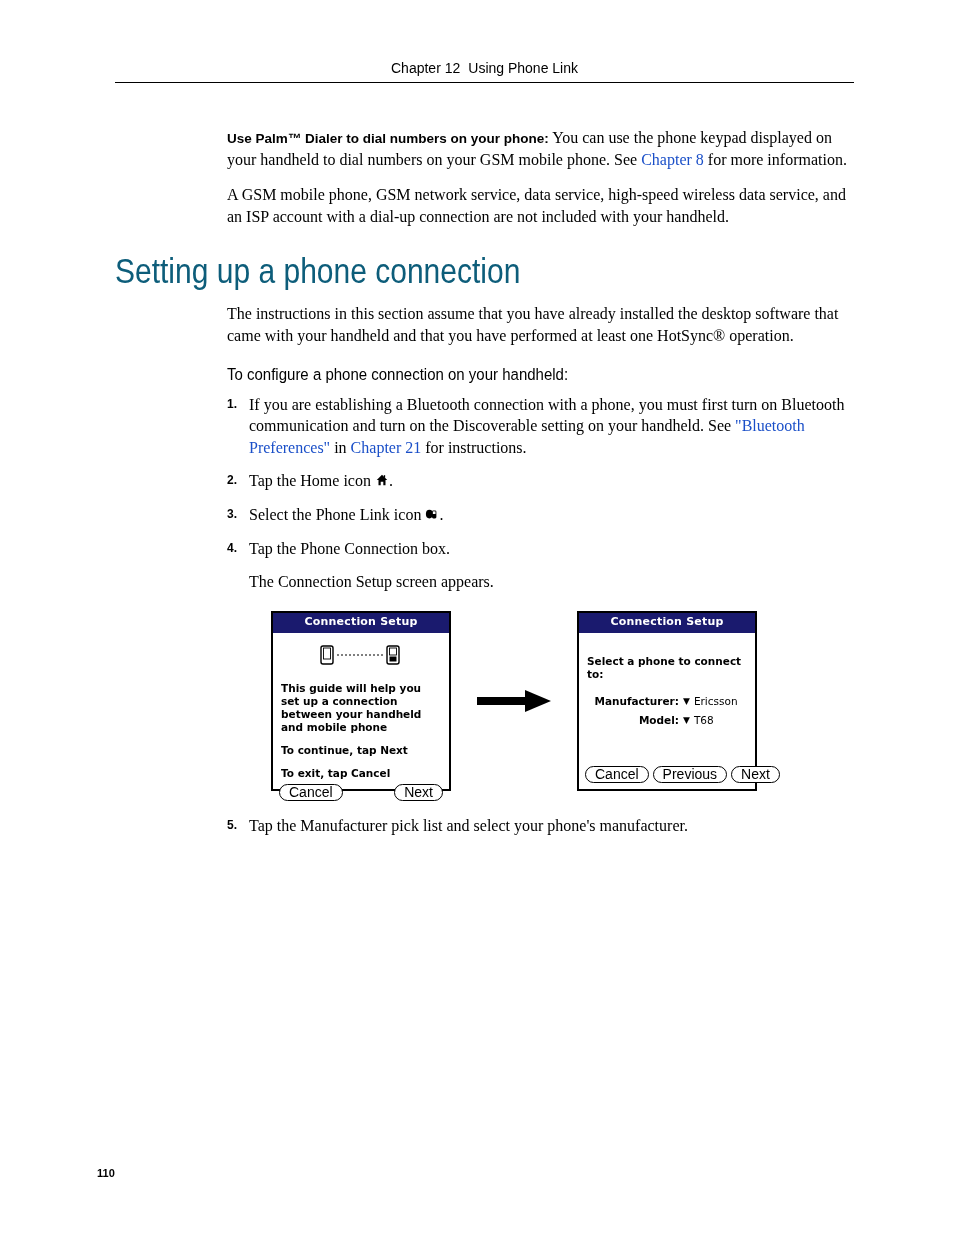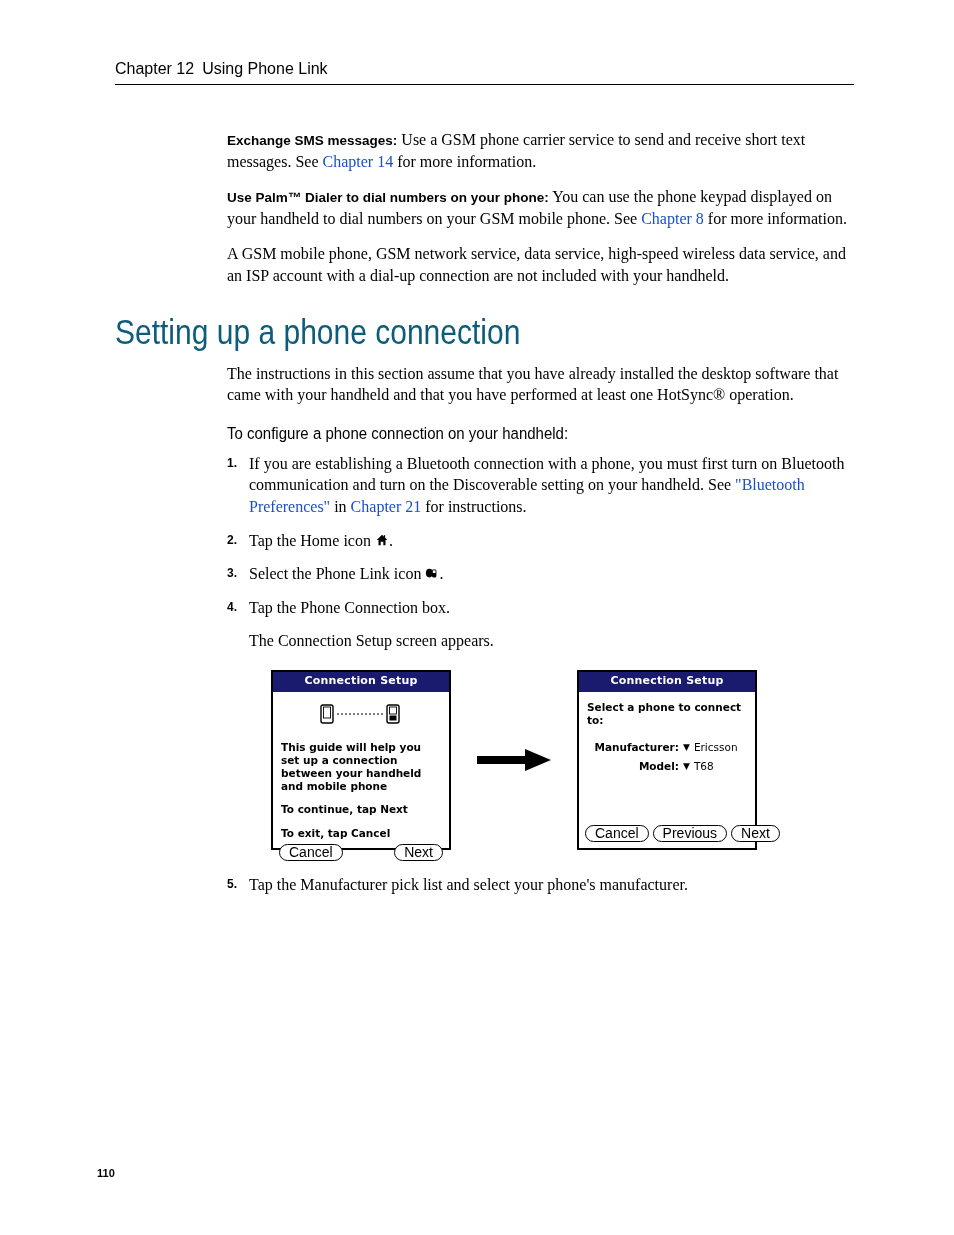--- a/index.html
+++ b/index.html
@@ -15,23 +15,24 @@
     box-sizing: border-box;
   }
   .page {
     padding: 60px 100px 40px 115px;
     box-sizing: border-box;
     height: 100%;
     position: relative;
   }
   .running-head {
     font-family: Verdana, Geneva, sans-serif;
-    font-size: 16px;
+    font-size: 14px;
     color: #000;
     margin-bottom: 6px;
+    text-align: center;
   }
   .running-sep {
     display: inline-block;
     width: 8px;
   }
   .hr {
     border: 0;
     border-top: 1px solid #000;
     margin: 0 0 44px 0;
   }
@@ -195,23 +196,20 @@
 <body>
 
 <div class="page">
 
   <div class="running-head">
     <span>Chapter 12</span><span class="running-sep"></span><span>Using Phone Link</span>
   </div>
   <hr class="hr">
 
   <div class="body-indent">
-    <p>
-      <span class="bold-run">Exchange SMS messages:</span><span> Use a GSM phone carrier service to send and receive short text messages. See </span><a class="xref">Chapter 14</a><span> for more information.</span>
-    </p>
 
     <p>
       <span class="bold-run">Use Palm™ Dialer to dial numbers on your phone:</span><span> You can use the phone keypad displayed on your handheld to dial numbers on your GSM mobile phone. See </span><a class="xref">Chapter 8</a><span> for more information.</span>
     </p>
   </div>
 
   <p style="margin-left:112px;">A GSM mobile phone, GSM network service, data service, high-speed wireless data service, and an ISP account with a dial-up connection are not included with your handheld.</p>
 
   <h1 class="h1">Setting up a phone connection</h1>
 
@@ -274,21 +272,21 @@
           </div>
 
           <svg class="arrow-between" viewBox="0 0 78 30">
             <rect x="2" y="11" width="50" height="8" fill="#000"></rect>
             <polygon points="50,4 76,15 50,26" fill="#000"></polygon>
           </svg>
 
           <div class="palm-screen">
             <div class="palm-title">Connection Setup</div>
             <div class="palm-body">
-              <div style="margin-top:3px">Select a phone to connect to:</div>
+              <div style="margin-top:16px">Select a phone to connect to:</div>
               <div class="palm-field-row" style="margin-top:14px">
                 <span class="palm-field-label">Manufacturer:</span>
                 <span class="tri">▼</span>
                 <span class="palm-field-value">Ericsson</span>
               </div>
               <div class="palm-field-row" style="">
                 <span class="palm-field-label">Model:</span>
                 <span class="tri">▼</span>
                 <span class="palm-field-value">T68</span>
               </div>

